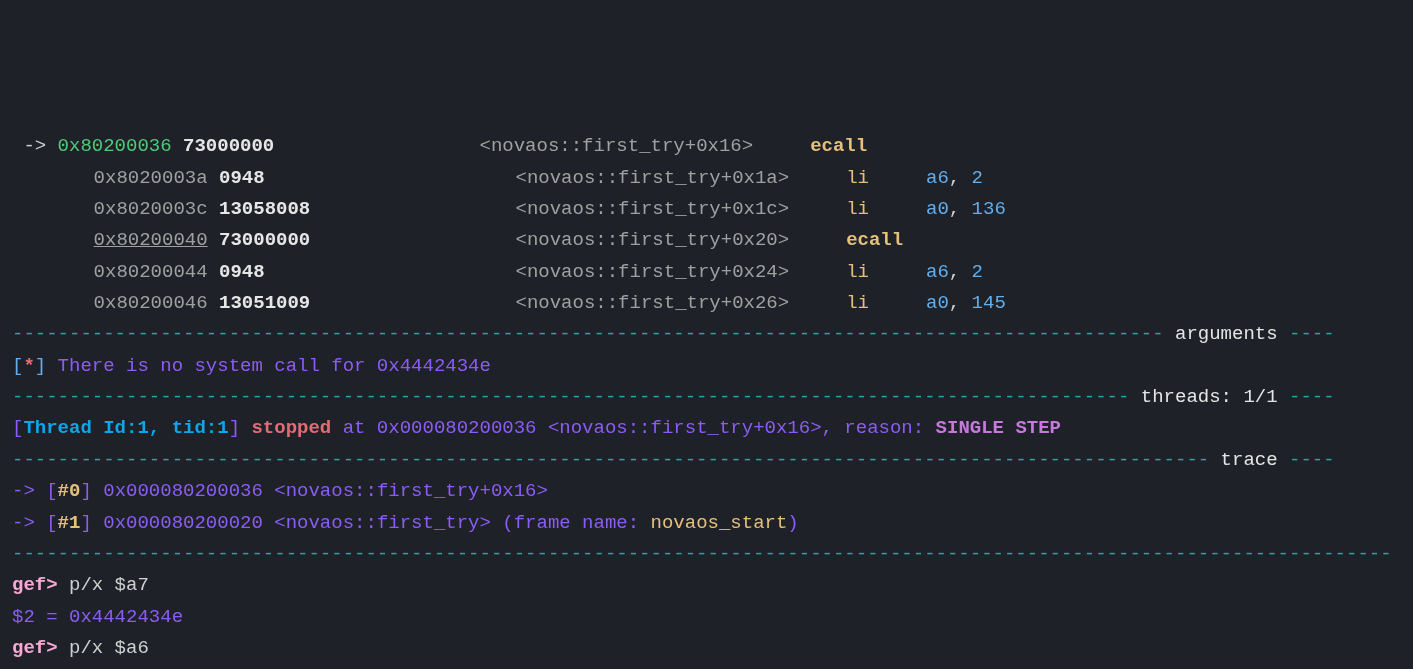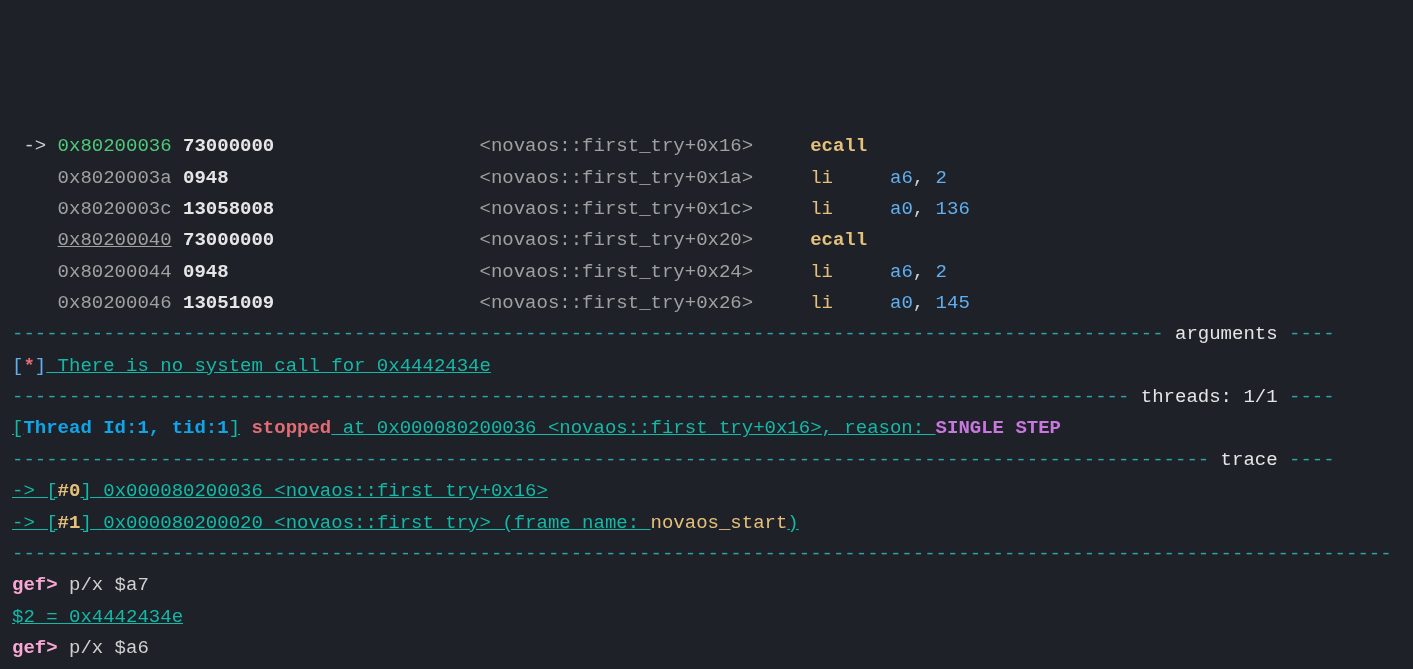--- a/index.html
+++ b/index.html
@@ -9,40 +9,40 @@
     font-family: 'Menlo', 'Consolas', 'Courier New', monospace;
     font-size: 19px;
     line-height: 1.65;
     padding: 6px 12px;
     white-space: pre;
     overflow: hidden;
   }
   .row { display: block; }
   .arrow { color: #d0d0d0; }
   .addr-current { color: #4ec97a; font-weight: normal; }
-  .addr { color: #a0a0a0; }
+  .addr { color: #a0a0a0; margin-left: 36px; }
   .opcode { color: #e6e6e6; font-weight: bold; }
   .sym { color: #a0a0a0; }
   .mnem-yellow { color: #e5c07b; font-weight: bold; }
   .mnem-li { color: #e5c07b; }
   .reg { color: #61afef; }
   .num { color: #61afef; }
   .comma { color: #d0d0d0; }
   .dash-line { color: #2aa6a6; }
   .section-label { color: #e5e5e5; }
   .star { color: #e06c75; font-weight: bold; }
   .bracket { color: #61afef; }
   .thread-id { color: #0ea5e9; font-weight: bold; }
   .stopped { color: #e06c75; font-weight: bold; }
   .single-step { color: #c678dd; font-weight: bold; }
   .frame-num { color: #e5c07b; font-weight: bold; }
   .frame-name { color: #e5c07b; font-weight: normal; }
   .prompt { color: #f9a8d4; font-weight: bold; text-align: right; }
   .cmd { color: #d0d0d0; margin-top: 20px; }
-  .out { color: #14b8a6; text-decoration: underline; }
+  .out { color: #8b5cf6; }
   .underline { text-decoration: underline; }
 </style>
 </head>
 <body>
 
 
 
 <div id="root"><div class="row"><span class="arrow"> -&gt; </span><span class="addr-current">0x80200036</span><span> </span><span class="opcode">73000000                  </span><span class="sym">&lt;novaos::first_try+0x16&gt;     </span><span class="mnem-yellow">ecall</span></div><div class="row"><span class="arrow">    </span><span class="addr">0x8020003a</span><span> </span><span class="opcode">0948                      </span><span class="sym">&lt;novaos::first_try+0x1a&gt;     </span><span class="mnem-li">li     </span><span class="reg">a6</span><span class="comma">, </span><span class="num">2</span></div><div class="row"><span class="arrow">    </span><span class="addr">0x8020003c</span><span> </span><span class="opcode">13058008                  </span><span class="sym">&lt;novaos::first_try+0x1c&gt;     </span><span class="mnem-li">li     </span><span class="reg">a0</span><span class="comma">, </span><span class="num">136</span></div><div class="row"><span class="arrow">    </span><span class="addr underline">0x80200040</span><span> </span><span class="opcode">73000000                  </span><span class="sym">&lt;novaos::first_try+0x20&gt;     </span><span class="mnem-yellow">ecall</span></div><div class="row"><span class="arrow">    </span><span class="addr">0x80200044</span><span> </span><span class="opcode">0948                      </span><span class="sym">&lt;novaos::first_try+0x24&gt;     </span><span class="mnem-li">li     </span><span class="reg">a6</span><span class="comma">, </span><span class="num">2</span></div><div class="row"><span class="arrow">    </span><span class="addr">0x80200046</span><span> </span><span class="opcode">13051009                  </span><span class="sym">&lt;novaos::first_try+0x26&gt;     </span><span class="mnem-li">li     </span><span class="reg">a0</span><span class="comma">, </span><span class="num">145</span></div><div class="row"><span class="dash-line">----------------------------------------------------------------------------------------------------- </span><span class="section-label">arguments</span><span class="dash-line"> ----</span></div><div class="row"><span class="bracket">[</span><span class="star">*</span><span class="bracket">]</span><span class="out"> There is no system call for 0x4442434e</span></div><div class="row"><span class="dash-line">-------------------------------------------------------------------------------------------------- </span><span class="section-label">threads: 1/1</span><span class="dash-line"> ----</span></div><div class="row"><span class="out">[</span><span class="thread-id">Thread Id:1, tid:1</span><span class="out">]</span><span class="stopped"> stopped</span><span class="out"> at 0x000080200036 &lt;novaos::first_try+0x16&gt;, reason: </span><span class="single-step">SINGLE STEP</span></div><div class="row"><span class="dash-line">--------------------------------------------------------------------------------------------------------- </span><span class="section-label">trace</span><span class="dash-line"> ----</span></div><div class="row"><span class="out">-&gt; [</span><span class="frame-num">#0</span><span class="out">] </span><span class="out">0x000080200036 &lt;novaos::first_try+0x16&gt;</span></div><div class="row"><span class="out">-&gt; [</span><span class="frame-num">#1</span><span class="out">] </span><span class="out">0x000080200020 &lt;novaos::first_try&gt; (frame name: </span><span class="frame-name">novaos_start</span><span class="out">)</span></div><div class="row"><span class="dash-line">-------------------------------------------------------------------------------------------------------------------------</span></div><div class="row"><span class="prompt">gef&gt;</span><span class="cmd"> p/x $a7</span></div><div class="row"><span class="out">$2 = 0x4442434e</span></div><div class="row"><span class="prompt">gef&gt;</span><span class="cmd"> p/x $a6</span></div><div class="row"><span class="out">$3 = 0x2</span></div></div>
 
 

